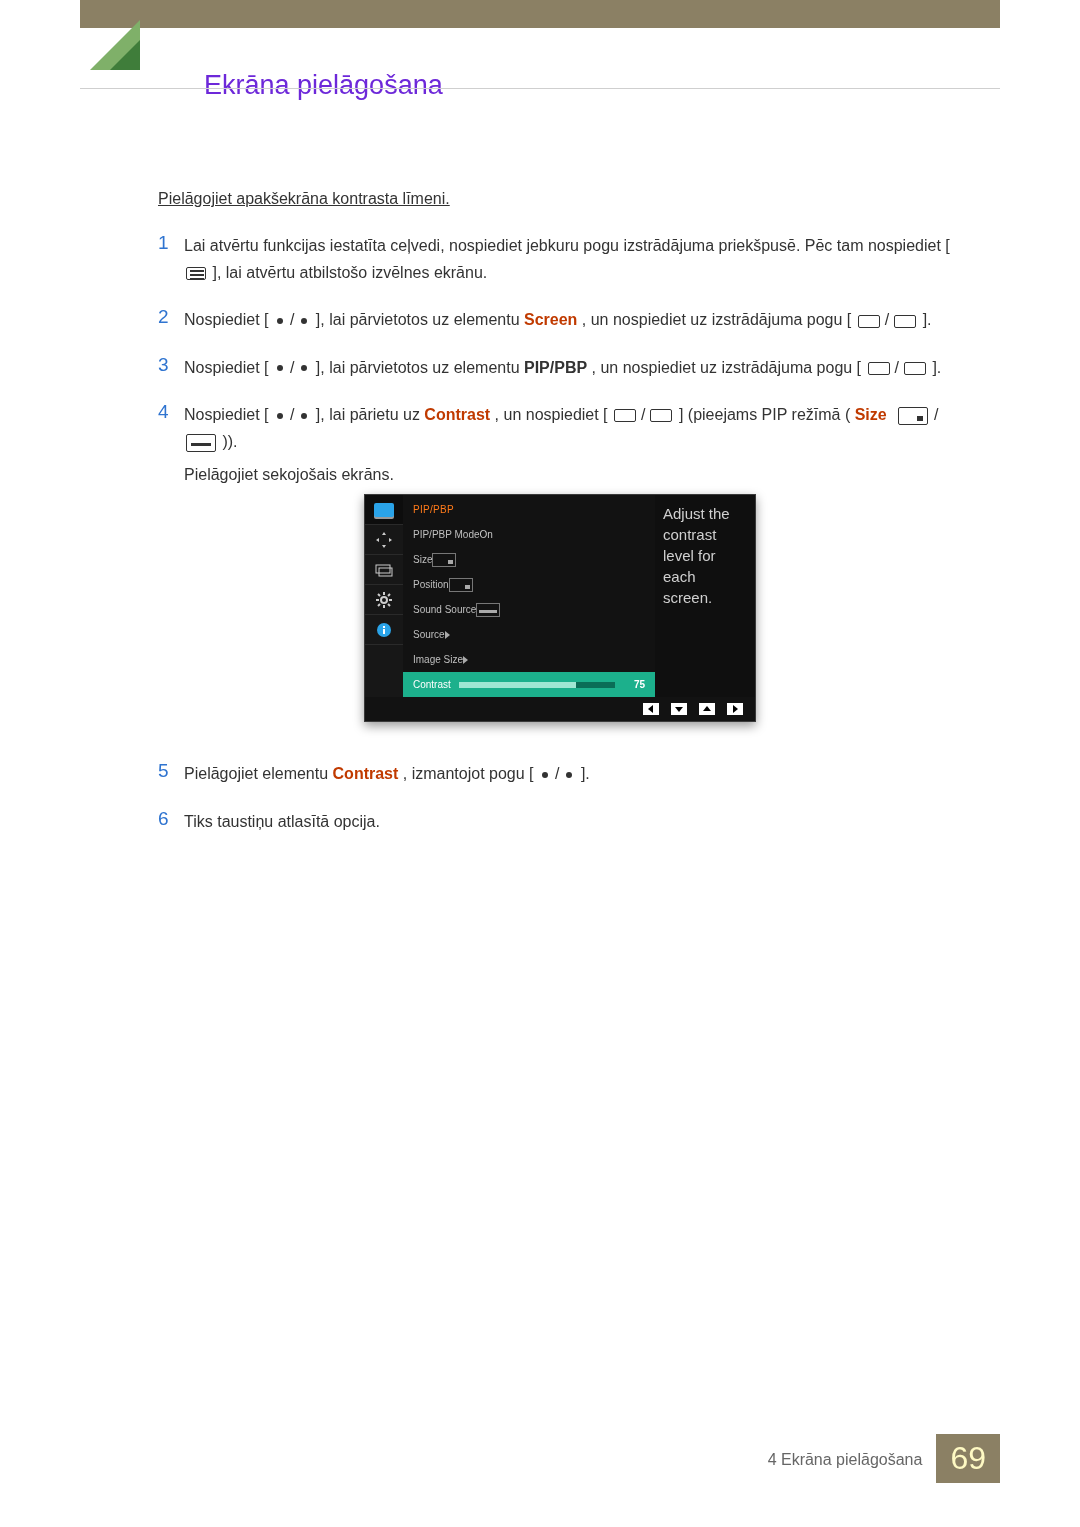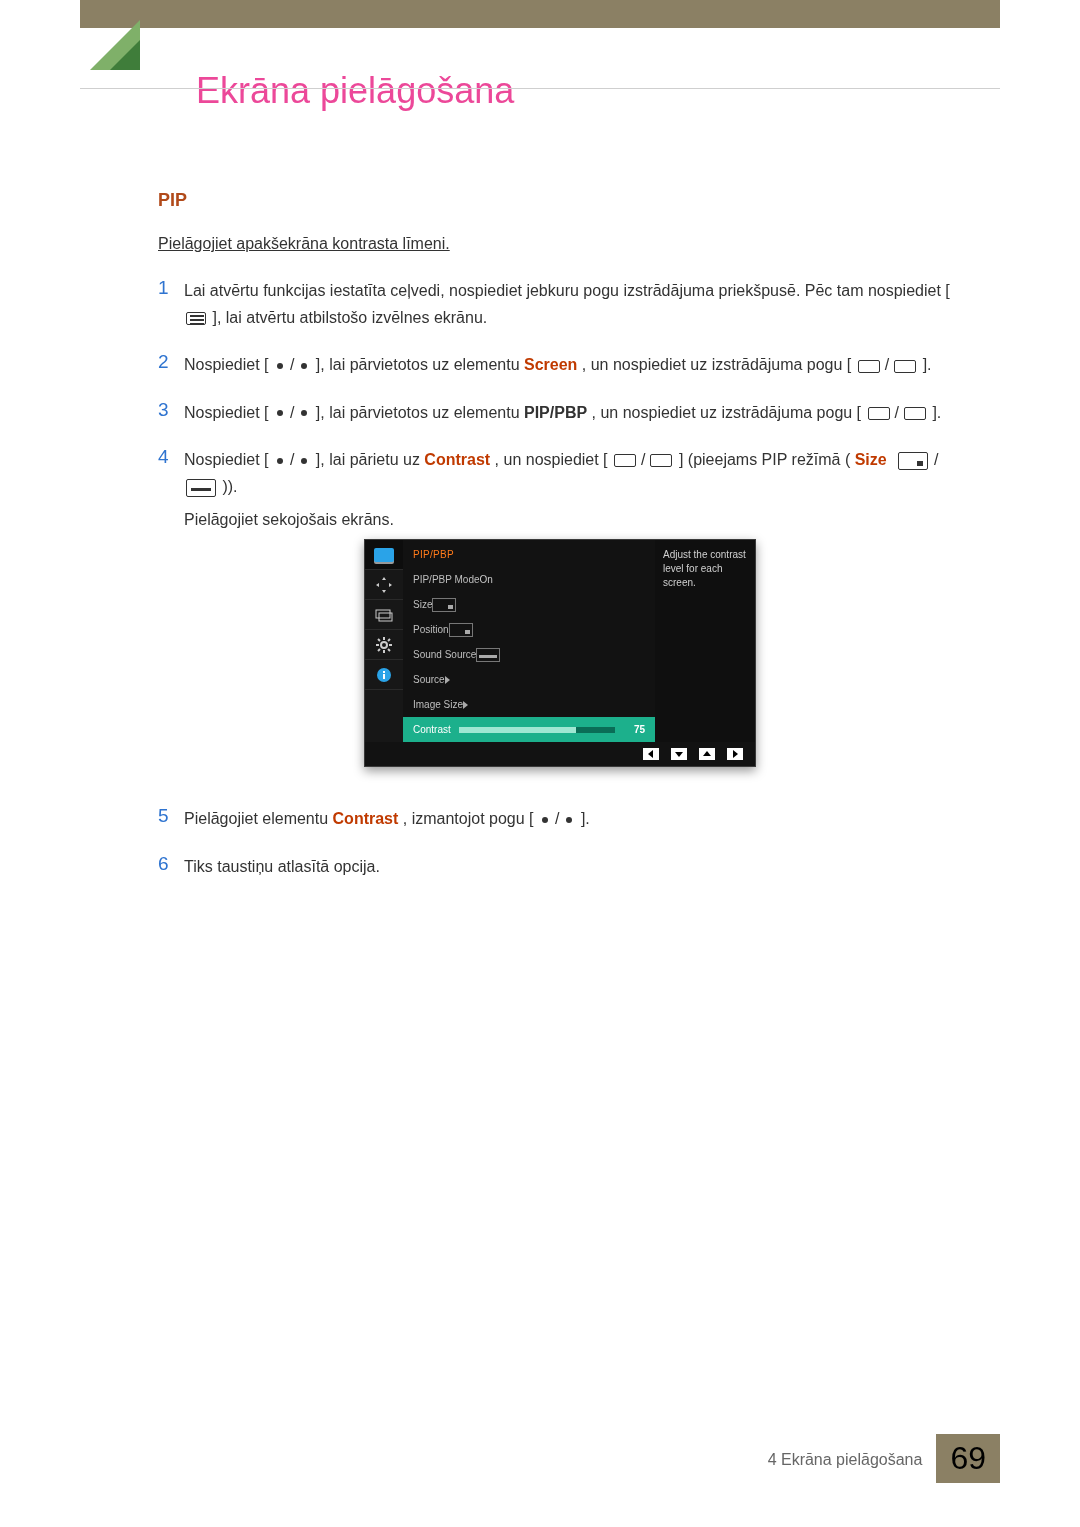--- a/index.html
+++ b/index.html
@@ -1,21 +1,21 @@
 <!DOCTYPE html>
 <html><head>
 <meta charset="utf-8">
 <style>
   * { margin: 0; padding: 0; box-sizing: border-box; }
   body { width: 1080px; height: 1527px; background: #fff; font-family: Arial, Helvetica, sans-serif; color: #333; position: relative; overflow: hidden; }
   .top-band { position: absolute; top: 0; left: 80px; right: 80px; height: 28px; background: #8b8064; }
   .header { position: absolute; top: 36px; left: 0; right: 0; height: 70px; }
   .triangle-accent { position: absolute; left: 90px; top: -22px; width: 62px; height: 62px; }
   .triangle-accent svg { display: block; }
-  .chapter-title { position: absolute; left: 196px; top: 34px; font-size: 36px; color: #ec4899; font-weight: 400; }
+  .chapter-title { position: absolute; left: 204px; top: 34px; font-size: 27px; color: #6d28d9; font-weight: 400; }
   .rule { position: absolute; top: 88px; left: 80px; right: 80px; height: 1px; background: #cfcfcf; }
   .content { position: absolute; top: 190px; left: 158px; right: 112px; }
   .section-heading { font-size: 20px; color: #2f74d0; margin-bottom: 26px; }
   .sec-num { margin-right: 6px; }
   .pip-title { font-size: 18px; color: #b14a1a; font-weight: 700; margin-bottom: 24px; }
   .intro { font-size: 16px; margin-bottom: 24px; text-decoration: underline; }
   .steps { list-style: none; }
   .steps > li { display: flex; align-items: flex-start; margin-bottom: 20px; }
   .step-num { width: 26px; font-size: 19px; color: #2f74d0; line-height: 1.2; }
   .step-body { flex: 1; font-size: 16px; line-height: 1.7; }
@@ -49,48 +49,47 @@
   .osd-row { display:flex; align-items:center; justify-content:flex-start; padding:4px 10px; font-size:10px; color:#bfbfbf; }
   .osd-row .val { color:#c8c8c8; }
   .osd-row .mini { width:24px; height:14px; border:1px solid #777; position:relative; }
   .mini.dot::after { content:""; position:absolute; right:2px; bottom:2px; width:5px; height:4px; background:#aaa; }
   .mini.bar::after { content:""; position:absolute; left:2px; right:2px; bottom:3px; height:3px; background:#aaa; }
   .osd-row .tri { width:0; height:0; border-top:4px solid transparent; border-bottom:4px solid transparent; border-left:5px solid #aaa; }
   .osd-contrast { background:#1cb08c; color:#fff; display:flex; align-items:center; padding:4px 10px; justify-content:space-between; min-height:20px; }
   .osd-contrast .bar { flex:1; height:6px; background:#0a6d57; margin:0 8px; position:relative; }
   .osd-contrast .bar::after { content:""; position:absolute; left:0; top:0; bottom:0; width:75%; background:#9fe7d3; }
   .osd-contrast .cv { min-width:22px; text-align:right;font-weight:bold; }
-  .osd-help { width:100px; background:#0f0f0f; padding:8px 8px; font-size:10px; color:#d0d0d0; line-height:1.4; }
+  .osd-help { width:100px; background:#0f0f0f; padding:8px 8px; font-size:15px; color:#d0d0d0; line-height:1.4; }
   .osd-nav-bottom { display:flex; gap:12px; justify-content:flex-end; align-items:center; padding:6px 12px; }
   .nav-btn { width:16px; height:12px; background:#fff; color:#000; display:flex; align-items:center; justify-content:center; font-size:9px; }
   .nav-btn svg { display:block; }
 
   .footer { position: absolute; bottom: 44px; right: 80px; display:flex; align-items:flex-end; }
   .footer-label { background: transparent; color:#666; font-size:16px; padding:14px 14px; }
-  .page-num { background:#8b8064; color:#000000; font-size:32px; padding:6px 14px; }
+  .page-num { background:#8b8064; color:#fef9c3; font-size:32px; padding:6px 14px; }
 </style>
 </head>
 <body>
 
 <div class="top-band"></div>
 
 <div class="header">
   <div class="triangle-accent">
     <svg width="62" height="62" viewBox="0 0 62 62">
       <polygon points="0,56 50,56 50,6" fill="#7fb069"></polygon>
       <polygon points="20,56 50,56 50,26" fill="#3f7d3a"></polygon>
     </svg>
   </div>
   <div class="chapter-title">Ekrāna pielāgošana</div>
 </div>
 <div class="rule"></div>
 
 <div class="content">
 
-  <div class="pip-title">PIP</div>
 
   <div class="intro">Pielāgojiet apakšekrāna kontrasta līmeni.</div>
 
   <ol class="steps">
     <li>
       <div class="step-num">1</div>
       <div class="step-body">
         <span>Lai atvērtu funkcijas iestatīta ceļvedi, nospiediet jebkuru pogu izstrādājuma priekšpusē. Pēc tam nospiediet [</span>
         <span class="inline-icon icon-menu"></span>
         <span>], lai atvērtu atbilstošo izvēlnes ekrānu.</span>

